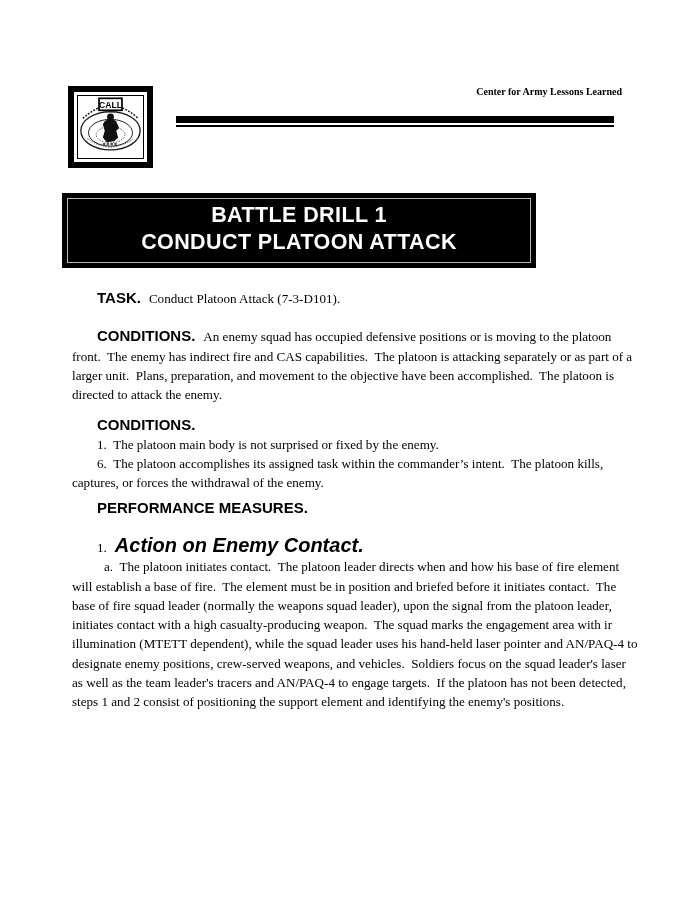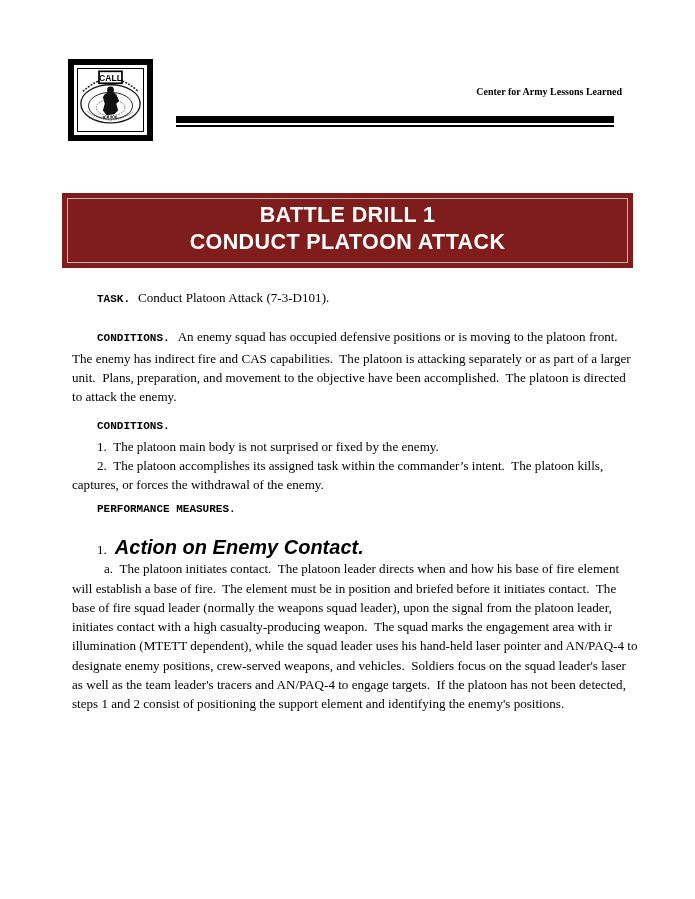--- a/index.html
+++ b/index.html
@@ -8,42 +8,42 @@
     position:relative;
     width:695px; height:899px;
     background:#ffffff;
     color:#000;
     font-family:"Liberation Serif", serif;
     overflow:hidden;
   }
 
   
   .logo {
-    position:absolute; left:68px; top:59px;
+    position:absolute; left:68px; top:86px;
     width:85px; height:82px;
     background:#000;
   }
   .logo-gap   { position:absolute; left:6px; top:6px; right:6px; bottom:6px; background:#fff; }
   .logo-panel { position:absolute; left:9px; top:9px; right:9px; bottom:9px; border:1.5px solid #000; background:#fff; }
   .logo-panel svg { display:block; width:100%; height:100%; }
 
   .org-name {
     position:absolute; top:86px; right:73px;
     font-family:"Liberation Serif", serif;
     font-weight:bold; font-size:10px; white-space:nowrap;
   }
 
   .header-rule { position:absolute; left:176px; top:116px; width:438px; }
   .header-rule .thick { height:7px; background:#000; }
   .header-rule .thin  { height:2px; background:#000; margin-top:2px; }
 
   
   .banner {
     position:absolute; left:62px; top:193px;
-    width:571px; height:75px; background:#7f1d1d;
+    width:474px; height:75px; background:#000000;
   }
   .banner-frame {
     position:absolute; left:5px; top:5px; right:5px; bottom:5px;
     border:1px solid #b5b5b5;
   }
   .banner-text {
     position:relative; z-index:1;
     padding-top:9px;
     text-align:center; color:#fff;
     font-family:"Liberation Sans", sans-serif;
@@ -52,22 +52,22 @@
   }
 
   
   .content {
     position:absolute; left:72px; top:288px; width:566px;
     font-size:13.1px; line-height:19.3px;
   }
   .content p { margin:0; white-space:pre-wrap; }
 
   .h-sans {
-    font-family:Liberation Mono, monospace;
-    font-weight:bold; font-size:11px;
+    font-family:Liberation Sans, sans-serif;
+    font-weight:bold; font-size:15px;
   }
   .lbl { margin-right:8px; }
   .bold-serif { font-weight:normal; }
 
   .indent1 { text-indent:25px; }
   .indent2 { text-indent:32px; }
 
   .p-conditions { margin-top:18px !important; }
   .h-standards  { margin-top:11px !important; }
   .h-perf       { margin-top:5px  !important; }
@@ -119,21 +119,21 @@
   </div>
 
   <div class="content">
 
     <p class="indent1"><span class="h-sans lbl">TASK.</span><span class="bold-serif">Conduct Platoon Attack (7-3-D101).</span></p>
 
     <p class="indent1 p-conditions"><span class="h-sans lbl">CONDITIONS.</span><span>An enemy squad has occupied defensive positions or is moving to the platoon front.  The enemy has indirect fire and CAS capabilities.  The platoon is attacking separately or as part of a larger unit.  Plans, preparation, and movement to the objective have been accomplished.  The platoon is directed to attack the enemy.</span></p>
 
     <p class="indent1 h-sans h-standards">CONDITIONS.</p>
     <p class="indent1">1.  The platoon main body is not surprised or fixed by the enemy.</p>
-    <p class="indent1">2.  The platoon accomplishes its assigned task within the commander’s intent.  The platoon kills, captures, or forces the withdrawal of the enemy.</p>
+    <p class="indent1">6.  The platoon accomplishes its assigned task within the commander’s intent.  The platoon kills, captures, or forces the withdrawal of the enemy.</p>
 
     <p class="indent1 h-sans h-perf">PERFORMANCE MEASURES.</p>
 
     <p class="indent1 p-measure1"><span class="measure-num">1.</span><span class="measure-title">Action on Enemy Contact.</span></p>
 
     <p class="indent2">a.  The platoon initiates contact.  The platoon leader directs when and how his base of fire element will establish a base of fire.  The element must be in position and briefed before it initiates contact.  The base of fire squad leader (normally the weapons squad leader), upon the signal from the platoon leader, initiates contact with a high casualty-producing weapon.  The squad marks the engagement area with ir illumination (MTETT dependent), while the squad leader uses his hand-held laser pointer and AN/PAQ-4 to designate enemy positions, crew-served weapons, and vehicles.  Soldiers focus on the squad leader's laser as well as the team leader's tracers and AN/PAQ-4 to engage targets.  If the platoon has not been detected, steps 1 and 2 consist of positioning the support element and identifying the enemy's positions.</p>
 
   </div>
 </div>
 

